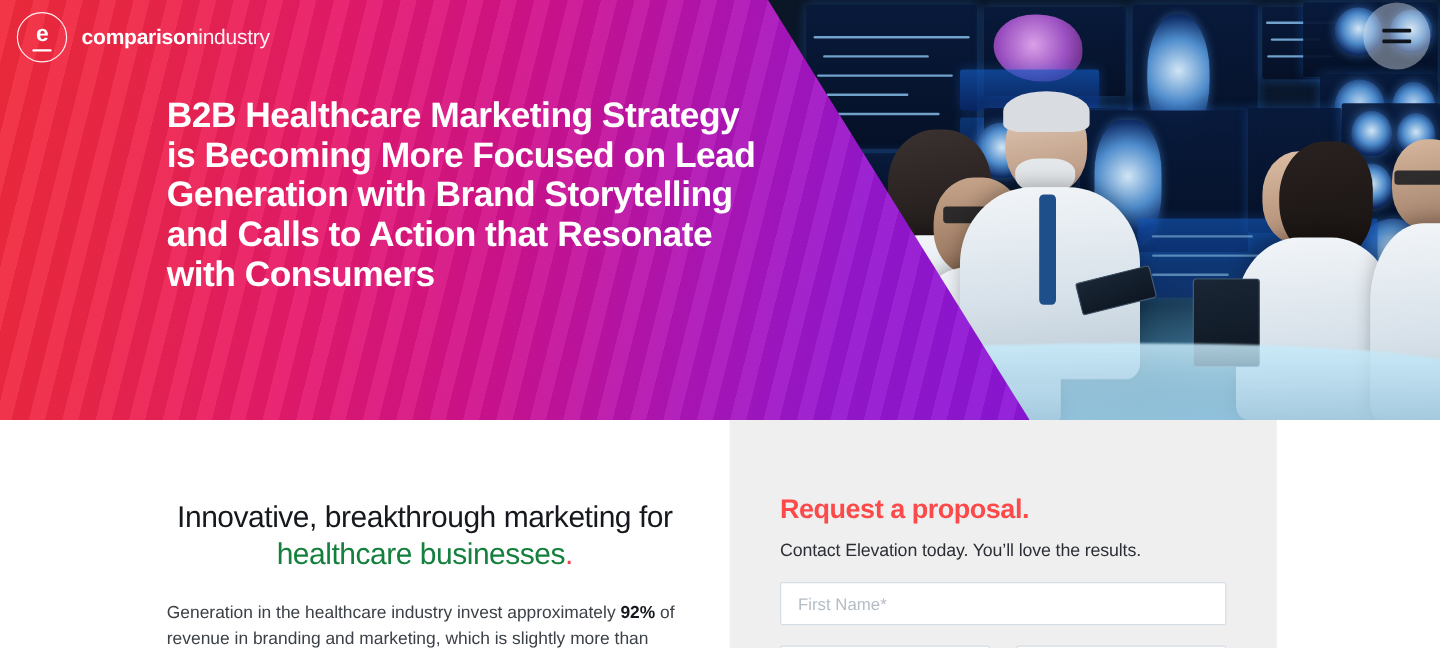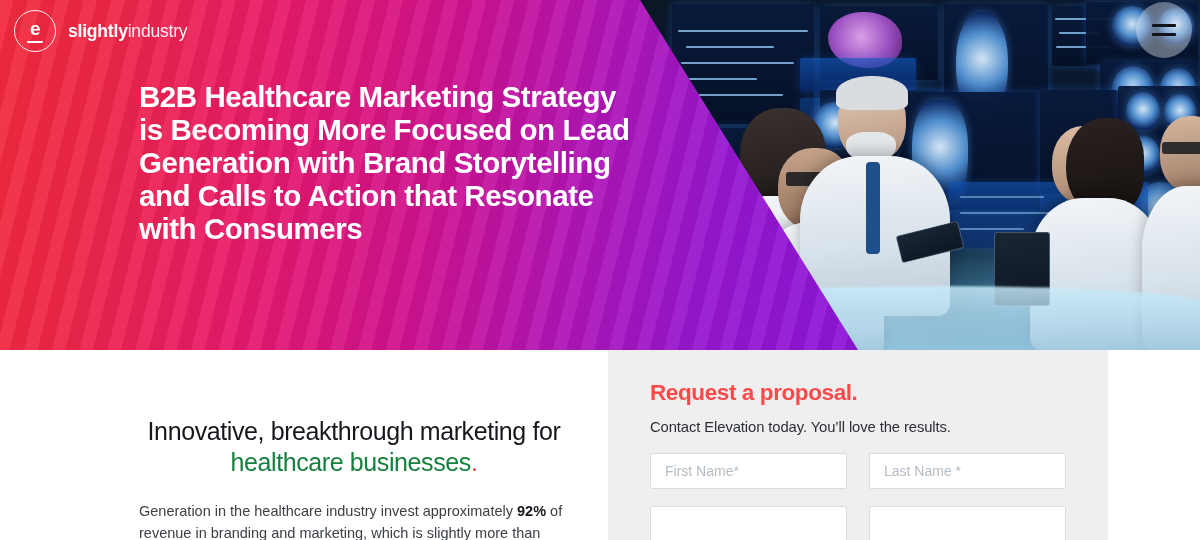--- a/index.html
+++ b/index.html
@@ -132,22 +132,22 @@
   }
   .sec-title .accent { color:#15803d; }
   .sec-title .dot { color:#f2404e; }
   .body-copy {
     margin-top:22px; font-size:14.5px; line-height:1.55; color:#3c4147;
   }
   .body-copy b { font-weight:700; color:#15181d; }
 
   
   .form-panel {
-    position:absolute; left:608px; top:0; width:500px; height:190px;
-    background:#efefef; padding:30px 42px 0 42px;
+    position:absolute; left:608px; top:0; width:456px; height:190px;
+    background:#efefef; padding:62px 42px 0 42px;
   }
   .form-title {
     color:#fc4a4a; font-size:22.5px; font-weight:700; letter-spacing:-.4px;
   }
   .form-sub { margin-top:13px; font-size:14.8px; color:#2b2f35; letter-spacing:-.1px; }
   .form-row { display:flex; gap:22px; margin-top:18px; }
   .form-row input {
     flex:1; height:36px; min-width:0;
     background:#fff; border:1px solid #d6dde5; border-radius:2px;
     padding:0 14px; font-size:14px; color:#2b2f35;
@@ -245,21 +245,21 @@
 
     <div class="wedge"></div>
     <div class="wedge-stripes"></div>
 
     <div class="logo">
       <span class="logo-mark">
         <span class="logo-e">e</span>
         <span class="logo-bar"></span>
       </span>
       <span class="logo-text">
-        <span class="b">slightly</span><span class="l">industry</span>
+        <span class="b">comparison</span><span class="l">industry</span>
       </span>
     </div>
 
     <button class="menu-btn">
       <i></i>
       <i></i>
     </button>
 
     <div class="hero-copy">
       <h1 class="hero-title">B2B Healthcare Marketing Strategy is Becoming More Focused on Lead Generation with Brand Storytelling and Calls to Action that Resonate with Consumers</h1>
@@ -277,21 +277,20 @@
         <span>Generation in the healthcare industry invest approximately </span><b>92%</b><span> of revenue in branding and marketing,</span>
         <span>which is slightly more than comparison industries in</span>
       </p>
     </div>
 
     <div class="form-panel">
       <div class="form-title">Request a proposal.</div>
       <div class="form-sub">Contact Elevation today. You’ll love the results.</div>
       <div class="form-row">
         <input placeholder="First Name*" style="">
-        <input placeholder="Last Name *" style="">
       </div>
       <div class="form-row second">
         <input placeholder="" style="">
         <input placeholder="" style="">
       </div>
     </div>
   </div>
 </div>
 
 </body></html>

